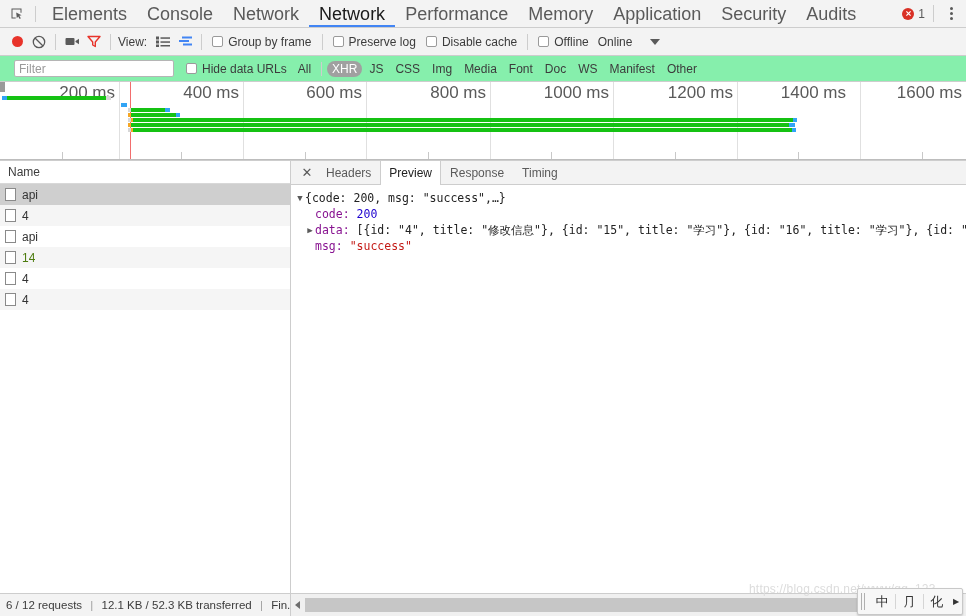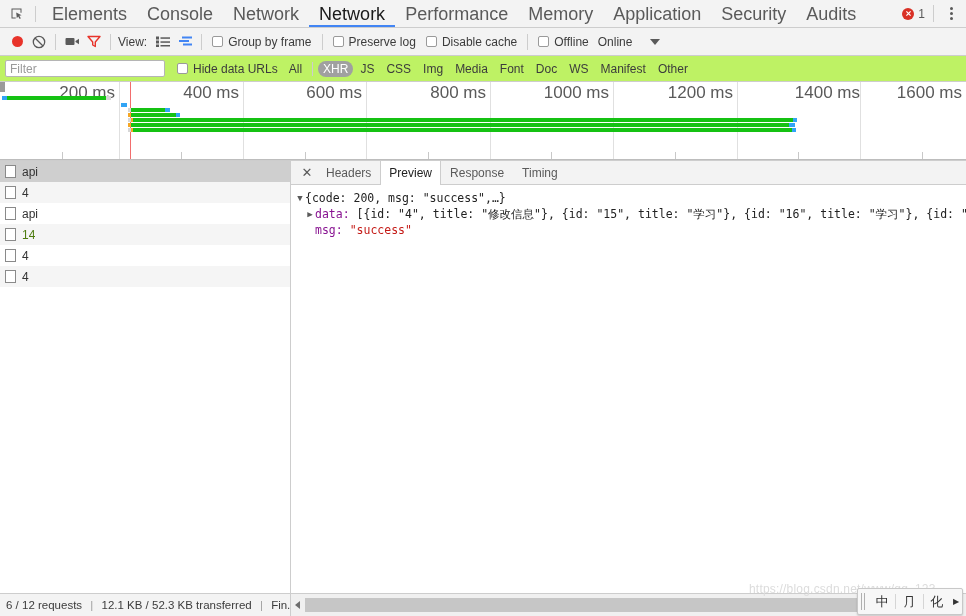--- a/index.html
+++ b/index.html
@@ -59,23 +59,23 @@
   }
   .cbwrap{display:flex;align-items:center;gap:5px;margin:0 5px;white-space:nowrap;}
   .online-sel{display:flex;align-items:center;gap:4px;margin-left:4px;}
   .caret-dn{
     width:0;height:0;border-left:5px solid transparent;border-right:5px solid transparent;
     border-top:6px solid #5a5a5a;margin-left:14px;
   }
 
   
   .filterbar{
-    height:25px;flex:0 0 25px;background:#bef264;
+    height:25px;flex:0 0 25px;background:#86efac;
     border-bottom:1px solid #cdcdcd;
-    display:flex;align-items:center;padding-left:5px;
+    display:flex;align-items:center;padding-left:14px;
     font-size:12px;color:#3c3c3c;
   }
   .filter-input{
     width:160px;height:17px;border:1px solid #b5b5b5;background:#fff;
     border-radius:2px;font-size:12px;color:#333;padding:0 4px;
     box-sizing:border-box;outline:none;
     font-family:"Liberation Sans","DejaVu Sans",sans-serif;
   }
   .filter-input::placeholder{color:#9a9a9a;}
   .ftype{padding:1px 5px;border-radius:8px;white-space:nowrap;color:#3c3c3c;margin:0 1px;}
@@ -320,21 +320,21 @@
         <div class="ov-lbl" style="right: 727px;">400 ms</div>
         <div class="ov-div" style="left: 366px;"></div>
         <div class="ov-lbl" style="right: 604px;">600 ms</div>
         <div class="ov-div" style="left: 490px;"></div>
         <div class="ov-lbl" style="right: 480px;">800 ms</div>
         <div class="ov-div" style="left: 613px;"></div>
         <div class="ov-lbl" style="right: 357px;">1000 ms</div>
         <div class="ov-div" style="left: 737px;"></div>
         <div class="ov-lbl" style="right: 233px;">1200 ms</div>
         <div class="ov-div" style="left: 860px;"></div>
-        <div class="ov-lbl" style="right: 106px;">1400 ms</div>
+        <div class="ov-lbl" style="right: 120px;">1400 ms</div>
         <div class="ov-lbl" style="right: 4px;">1600 ms</div>
         <div class="ov-tick" style="left: 62px;"></div>
         <div class="ov-tick" style="left: 181px;"></div>
         <div class="ov-tick" style="left: 305px;"></div>
         <div class="ov-tick" style="left: 428px;"></div>
         <div class="ov-tick" style="left: 551px;"></div>
         <div class="ov-tick" style="left: 675px;"></div>
         <div class="ov-tick" style="left: 798px;"></div>
         <div class="ov-tick" style="left: 922px;"></div>
         <div class="ov-redline" style="left: 130px;"></div>
@@ -374,20 +374,23 @@
           <div class="bseg" style="left: 792px; width: 4px; background: rgb(49, 164, 245);"></div>
         </div>
       </div>
     <div class="ov-handle"></div>
     <div class="ov-bottomline"></div>
   </div>
 
   <div class="body">
 
     <div class="left">
+      <div class="lhead">
+        <span>Name</span>
+      </div>
       <div class="rows" id="request-rows">
           <div class="row selected">
             <span class="doc-ico"></span>
             <span class="rname">api</span>
           </div>
           <div class="row odd">
             <span class="doc-ico"></span>
             <span class="rname">4</span>
           </div>
           <div class="row">
@@ -417,20 +420,27 @@
         <div class="dtab">Response</div>
         <div class="dtab">Timing</div>
       </div>
       <div class="preview">
 
         <div class="jline">
           <span class="arrow">▼</span>
           <span class="k-plain">{code: 200, msg: "success",…}</span>
         </div>
 
+        <div class="jline">
+          <span class="indent"></span>
+          <span class="indent"></span>
+          <span class="k-prop">code:</span>
+          <span>&nbsp;</span>
+          <span class="k-num">200</span>
+        </div>
 
         <div class="jline">
           <span class="indent"></span>
           <span class="arrow">▶</span>
           <span class="k-prop">data:</span>
           <span>&nbsp;</span>
           <span class="k-plain">[{id: "4", title: "修改信息"}, {id: "15", title: "学习"}, {id: "16", title: "学习"}, {id: "1",</span>
         </div>
 
         <div class="jline">

